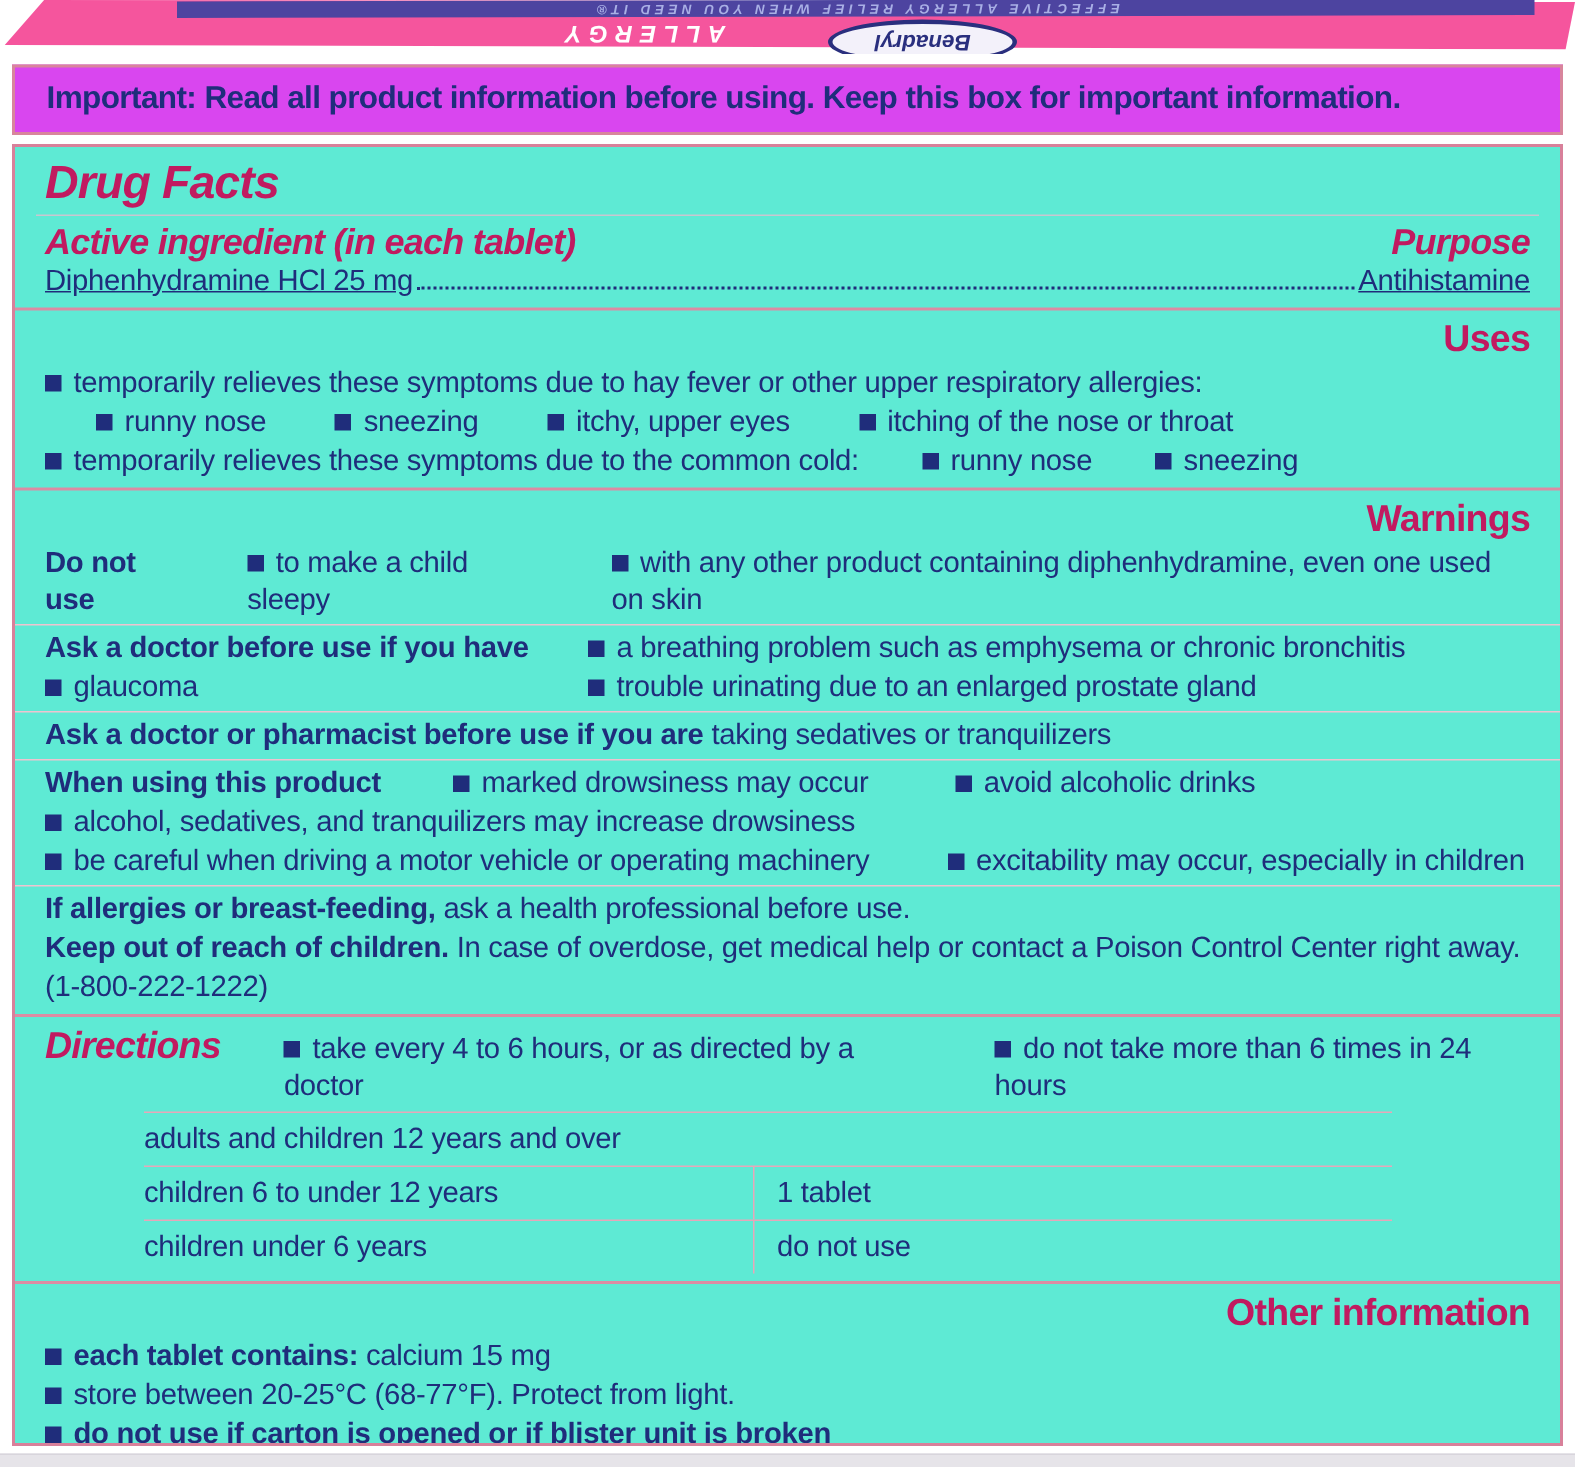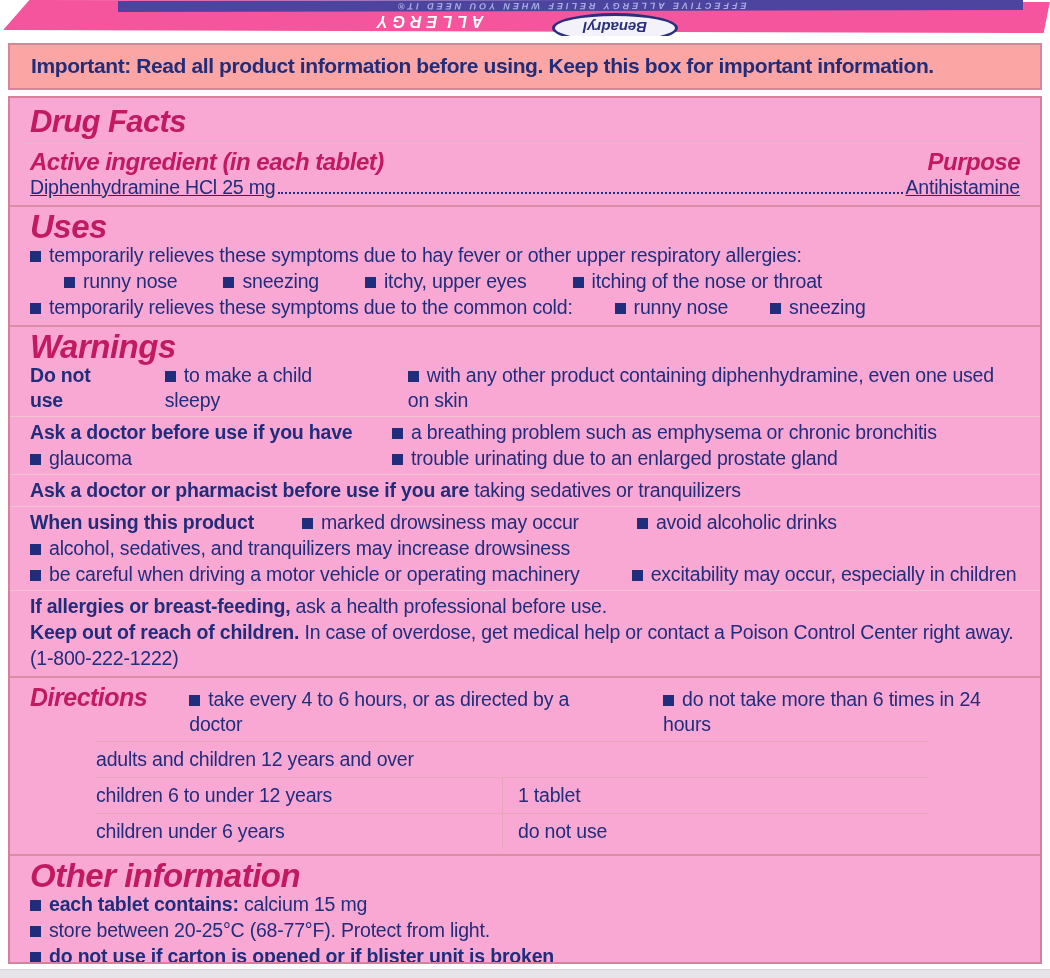--- a/index.html
+++ b/index.html
@@ -22,29 +22,29 @@
   .tagline{transform:rotate(180deg);color:#A9AFE5;font-size:9px;font-weight:bold;font-style:italic;
     letter-spacing:3px;line-height:11px;white-space:nowrap;}
   .allergy-word{position:absolute;top:12px;left:372px;transform:rotate(180deg);color:#ffffff;
     font-weight:bold;font-style:italic;font-size:16px;letter-spacing:5px;}
   .logo-oval{position:absolute;top:13px;left:552px;width:120px;height:24px;border:3px solid #2A2F7E;
     border-radius:50%;background:#F3F1FA;transform:rotate(180deg);
     display:flex;align-items:center;justify-content:center;}
   .logo-text{font-weight:bold;font-style:italic;font-size:15px;color:#2A2F7E;letter-spacing:0;}
 
   
-  .important-box{margin:7px 8px 6px;border:2px solid #D8859C;background:#fca5a5;
+  .important-box{margin:7px 8px 6px;border:2px solid #D8859C;background:#d946ef;
     padding:9px 21px 10px;font-size:21px;font-weight:bold;letter-spacing:-0.4px;}
 
   
-  .main-box{margin:0 8px;border:2px solid #D8809A;background:#f9a8d4;
+  .main-box{margin:0 8px;border:2px solid #D8809A;background:#5eead4;
     padding:4px 20px 6px;height:854px;overflow:hidden;}
 
   .h1{color:#C11A60;font-style:italic;font-weight:bold;font-size:31px;line-height:36px;margin:2px 0 1px;letter-spacing:-0.6px;}
-  .h2{color:#C11A60;font-style:italic;font-weight:bold;font-size:33px;line-height:29px;margin:3px 0 2px;letter-spacing:-0.5px;}
+  .h2{color:#C11A60;font-weight:bold;font-size:25px;line-height:29px;margin:3px 0 2px;letter-spacing:-0.5px;text-align:right;}
   .h2-inline{color:#C11A60;font-style:italic;font-weight:bold;font-size:25px;letter-spacing:-0.5px;}
 
   .rule-gray{border:none;border-top:1px solid #C9C6CF;margin:3px -6px 3px -6px;}
   .rule-thick{border:none;border-top:2.5px solid #DC8CA3;margin:5px -20px;}
   .rule-thin{border:none;border-top:1px solid #EFC4CF;margin:3px -20px;}
 
   .txt{font-size:19.5px;line-height:25px;}
   .b{font-weight:bold;}
   .line{margin:1px 0;}
 

